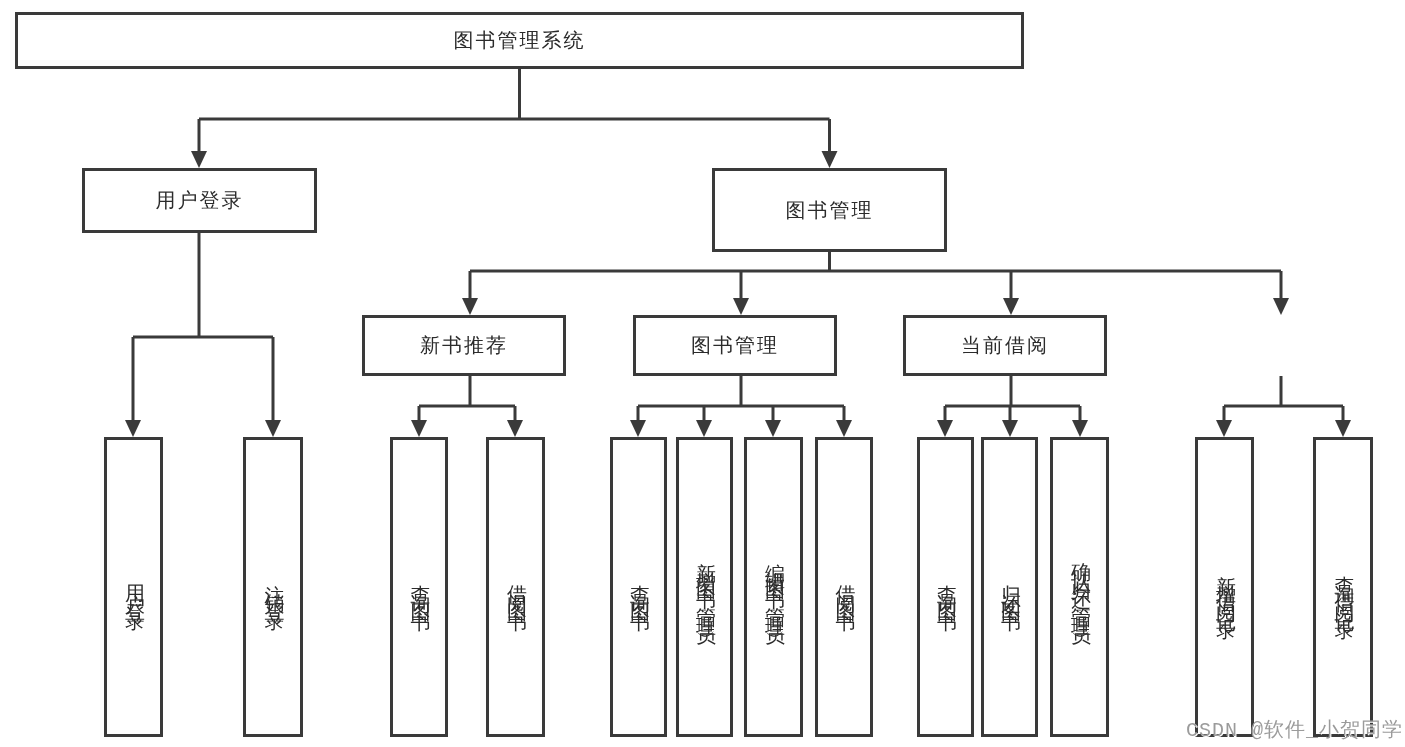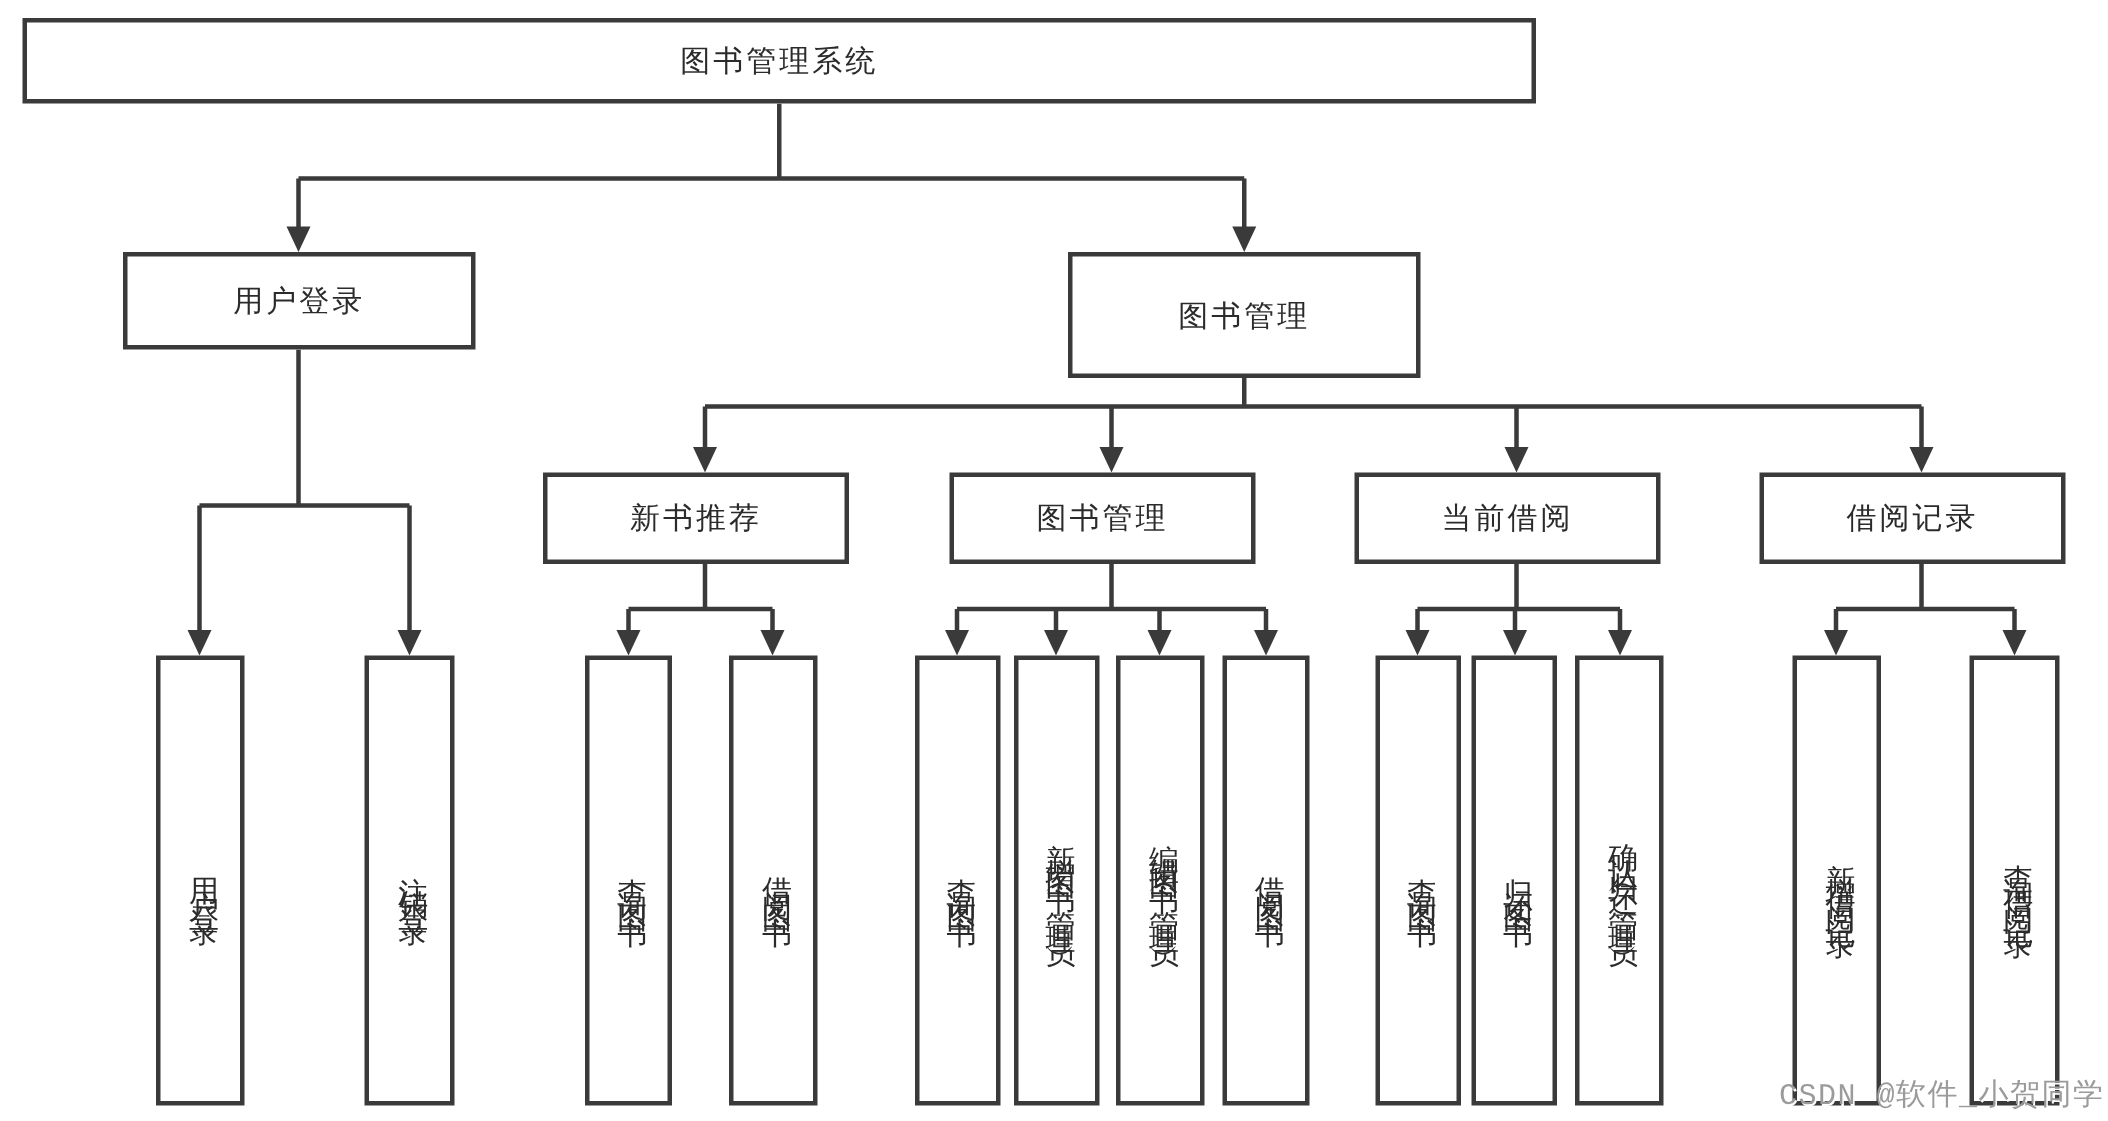--- a/index.html
+++ b/index.html
@@ -90,21 +90,20 @@
   </svg>
 
   <div class="node hnode root">图书管理系统</div>
 
   <div class="node hnode n-user-login">用户登录</div>
   <div class="node hnode n-book-mgmt">图书管理</div>
 
   <div class="node hnode l3 n-new-books">新书推荐</div>
   <div class="node hnode l3 n-book-borrow">图书管理</div>
   <div class="node hnode l3 n-current-borrow">当前借阅</div>
-  <div class="node hnode l3 n-borrow-records">借阅记录</div>
 
   <div class="node leaf lf1">
     <span class="vtext">用户登录</span>
   </div>
   <div class="node leaf lf2">
     <span class="vtext">注销登录</span>
   </div>
 
   <div class="node leaf lf3">
     <span class="vtext">查询图书</span>

